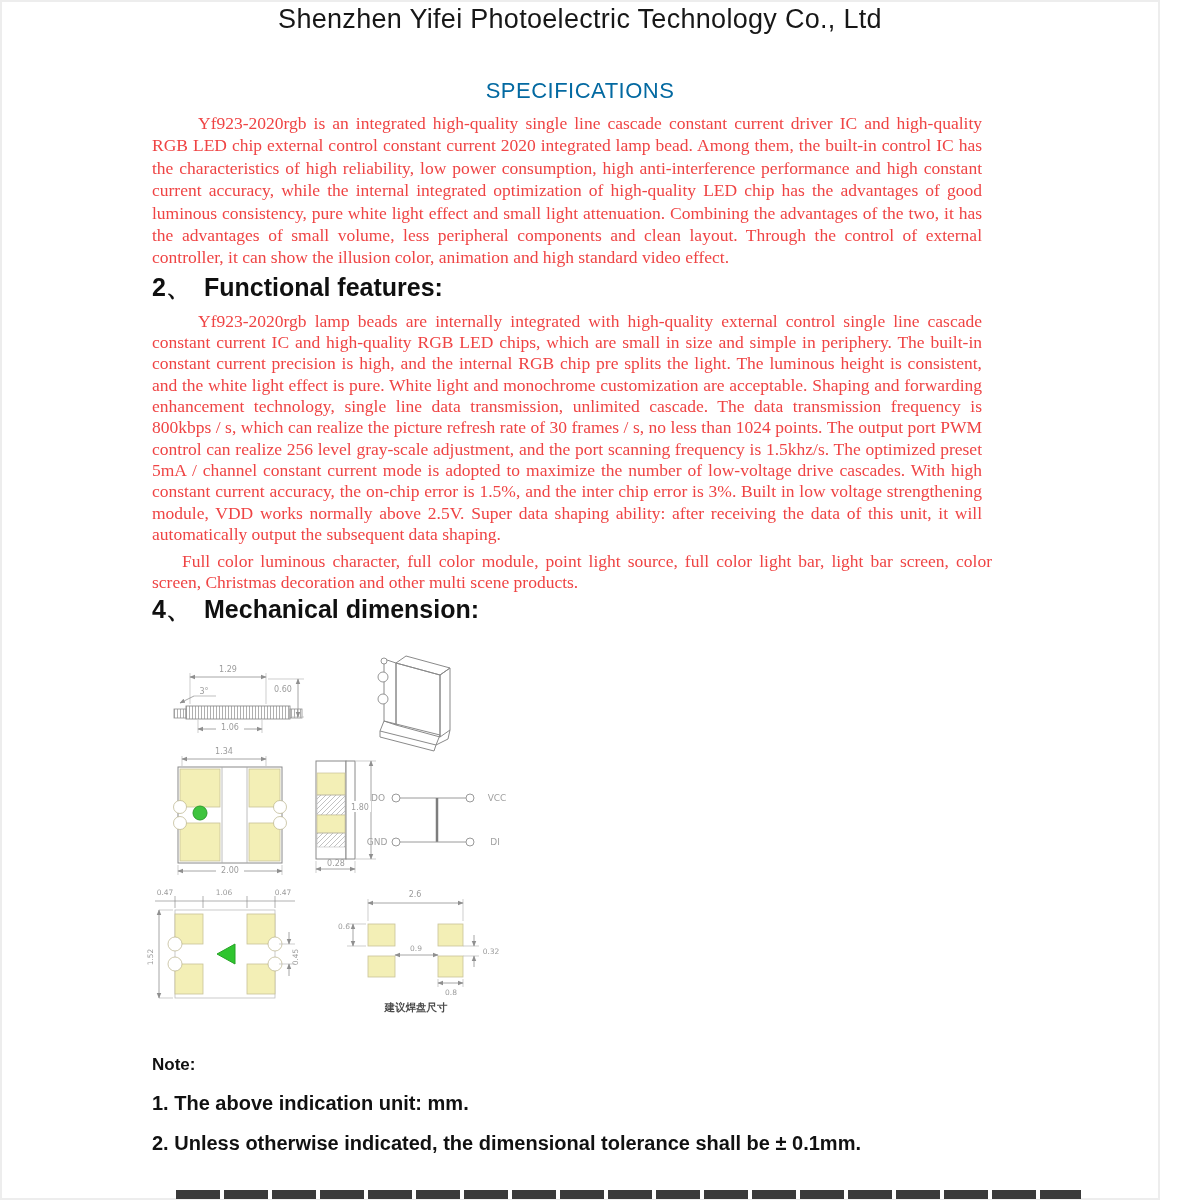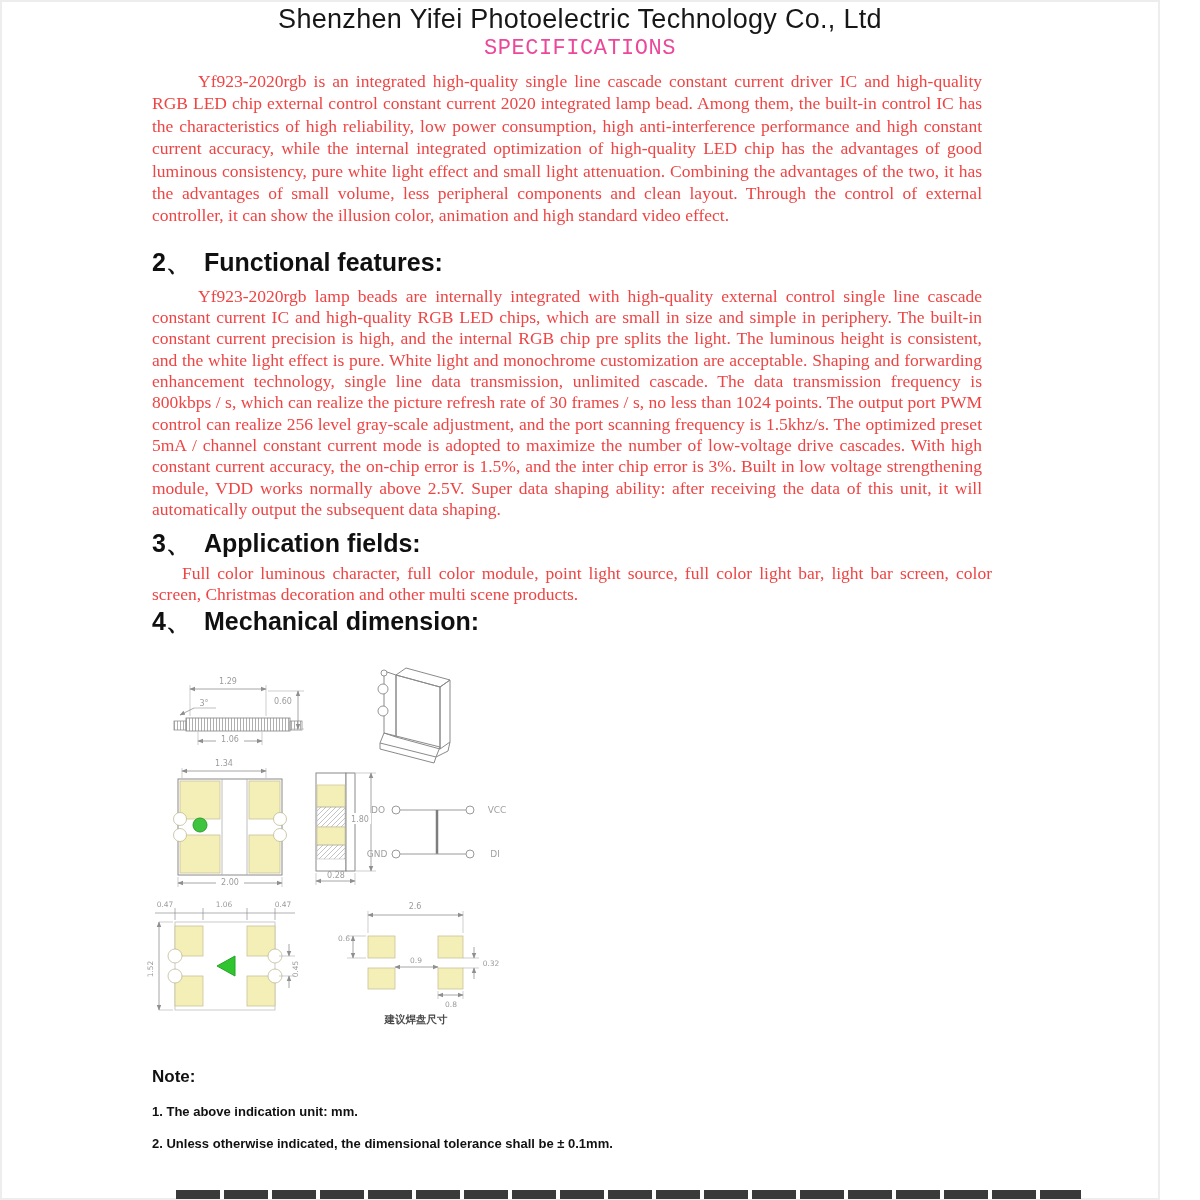--- a/index.html
+++ b/index.html
@@ -1,56 +1,55 @@
 <!DOCTYPE html>
 <html><head>
 <meta charset="utf-8">
 <style>
   html,body{margin:0;padding:0;background:#ffffff;}
   .page{position:relative;width:1160px;height:1200px;background:#fff;overflow:hidden;
         box-shadow:inset 0 0 0 2px #ededed;}
   .company-title{margin-top:3px;text-align:center;font-family:"Liberation Sans",sans-serif;
         font-size:27px;line-height:32px;color:#171717;letter-spacing:.3px;}
-  .doc-title{text-align:center;font-family:Liberation Mono, monospace;font-size:22px;
-        line-height:27px;color:#ec4899;letter-spacing:.5px;}
+  .doc-title{text-align:center;font-family:Liberation Sans, sans-serif;font-size:22px;
+        line-height:27px;color:#0369a1;letter-spacing:.5px;margin-top:42px;}
   h2.sec{margin:0 0 0 152px;font-family:"Liberation Sans",sans-serif;font-weight:700;
         font-size:25px;line-height:28px;color:#101010;}
-  h2.s1{margin-top:15px;} h2.s2{margin-top:21px;} h2.s3{margin-top:9px;} h2.s4{margin-top:3px;}
+  h2.s1{margin-top:15px;} h2.s2{margin-top:4px;} h2.s3{margin-top:9px;} h2.s4{margin-top:3px;}
   .h-num{display:inline-block;min-width:52px;}
   p.para{margin:8px 178px 0 152px;font-family:"Liberation Serif",serif;font-size:17.5px;
         color:#ef4444;text-align:justify;}
   p.p1{line-height:22.4px;text-indent:46px;}
   p.p2{line-height:21.3px;text-indent:46px;margin-top:10px;}
   p.p3{line-height:20.5px;text-indent:30px;margin-top:6px;margin-right:168px;}
   .drawings{position:relative;width:1200px;height:362px;margin-top:26px;}
   .drawings svg{position:absolute;}
   svg text{font-family:"DejaVu Sans",sans-serif;fill:#9c9c9c;}
   text.dim{font-size:8px;} text.dim7{font-size:7.5px;} text.pin{font-size:9px;fill:#a0a0a0;}
   text.cap{font-size:10.5px;fill:#4a4a4a;font-weight:bold;}
   .notes{margin:44px 0 0 152px;font-family:"Liberation Sans",sans-serif;font-weight:700;
         color:#111;}
   .notes .note-title{font-size:17px;}
-  .notes .note-item{font-size:13px;margin-top:17px;}
+  .notes .note-item{font-size:20px;margin-top:17px;}
   .bottom-bar{position:absolute;left:176px;top:1190px;width:905px;height:9px;
         background:repeating-linear-gradient(90deg,#3a3a3a 0px,#3a3a3a 44px,#ffffff 44px,#ffffff 48px);}
 </style>
 </head>
 <body>
 
 <div class="page">
 
   <div class="company-title">Shenzhen Yifei Photoelectric Technology Co., Ltd</div>
   <div class="doc-title">SPECIFICATIONS</div>
 
   <p class="para p1">Yf923-2020rgb is an integrated high-quality single line cascade constant current driver IC and high-quality RGB LED chip external control constant current 2020 integrated lamp bead. Among them, the built-in control IC has the characteristics of high reliability, low power consumption, high anti-interference performance and high constant current accuracy, while the internal integrated optimization of high-quality LED chip has the advantages of good luminous consistency, pure white light effect and small light attenuation. Combining the advantages of the two, it has the advantages of small volume, less peripheral components and clean layout. Through the control of external controller, it can show the illusion color, animation and high standard video effect.</p>
 
   <h2 class="sec s2"><span class="h-num">2、</span><span>Functional features:</span></h2>
   <p class="para p2">Yf923-2020rgb lamp beads are internally integrated with high-quality external control single line cascade constant current IC and high-quality RGB LED chips, which are small in size and simple in periphery. The built-in constant current precision is high, and the internal RGB chip pre splits the light. The luminous height is consistent, and the white light effect is pure. White light and monochrome customization are acceptable. Shaping and forwarding enhancement technology, single line data transmission, unlimited cascade. The data transmission frequency is 800kbps / s, which can realize the picture refresh rate of 30 frames / s, no less than 1024 points. The output port PWM control can realize 256 level gray-scale adjustment, and the port scanning frequency is 1.5khz/s. The optimized preset 5mA / channel constant current mode is adopted to maximize the number of low-voltage drive cascades. With high constant current accuracy, the on-chip error is 1.5%, and the inter chip error is 3%. Built in low voltage strengthening module, VDD works normally above 2.5V. Super data shaping ability: after receiving the data of this unit, it will automatically output the subsequent data shaping.</p>
 
-  <h2 class="sec s3"><span class="h-num">3、</span><span>Application fields:</span></h2>
   <p class="para p3">Full color luminous character, full color module, point light source, full color light bar, light bar screen, color screen, Christmas decoration and other multi scene products.</p>
 
   <h2 class="sec s4"><span class="h-num">4、</span><span>Mechanical dimension:</span></h2>
 
   <div class="drawings">
 
     <svg style="left:146px;top:6px" width="190" height="84" viewBox="0 0 190 84">
       <defs>
         <marker id="ar" viewBox="0 0 10 10" refX="9" refY="5" markerWidth="7" markerHeight="7" orient="auto-start-reverse">
           <path d="M0,1 L10,5 L0,9 z" fill="#8f8f8f"></path>

